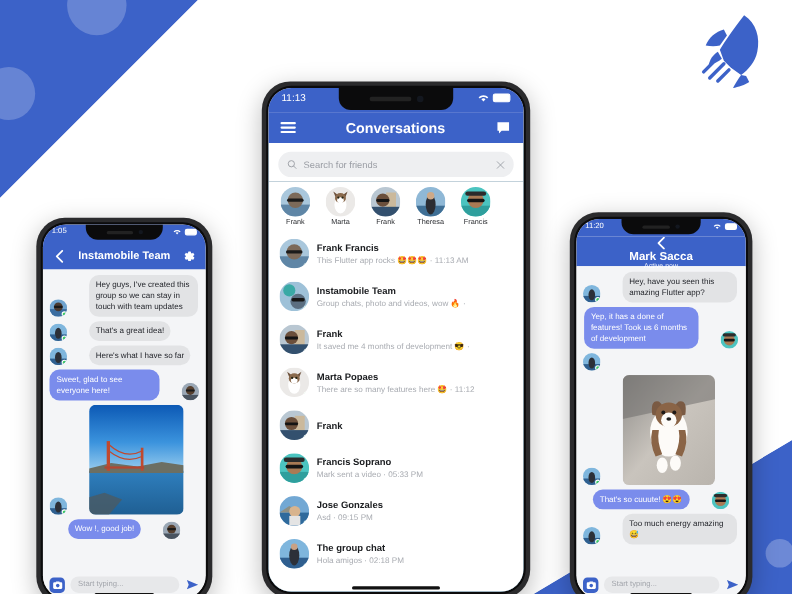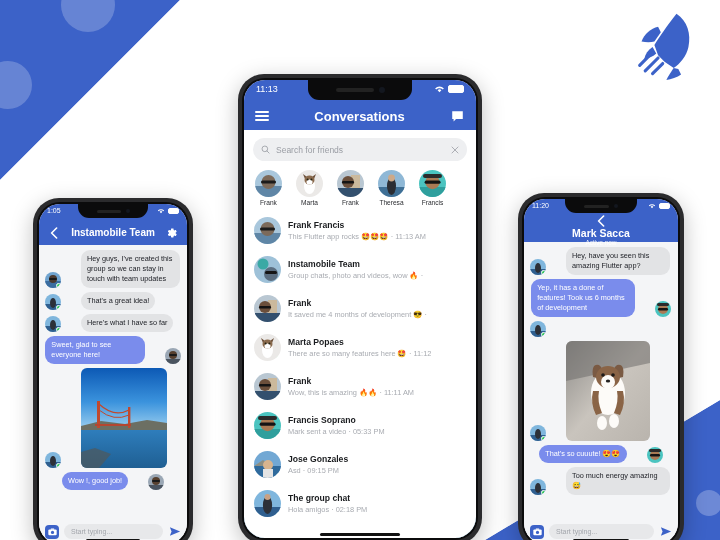--- a/index.html
+++ b/index.html
@@ -504,21 +504,20 @@
                   <rect width="27" height="27" fill="#b9c7d2"></rect>
                   <rect x="14" y="5" width="9" height="16" fill="#cbb99c"></rect>
                   <rect y="18" width="27" height="9" fill="#33506e"></rect>
                   <circle cx="11" cy="12" r="6" fill="#6b4f3b"></circle>
                   <rect x="5" y="11" width="12" height="2.6" rx="1.3" fill="#141414"></rect>
                 </svg>
               <span class="dot-online"></span>
             </div>
             <div class="txt">
               <div class="nm">Frank</div>
-              <div class="msg">Wow, this is amazing 🔥🔥 · 11:11 AM</div>
             </div>
           </div>
           <div class="conv">
             <div class="av">
               <svg width="27" height="27" viewBox="0 0 27 27">
                   <rect width="27" height="27" fill="#4bc4c0"></rect>
                   <rect y="17" width="27" height="10" fill="#2f9f9d"></rect>
                   <circle cx="13.5" cy="12" r="7.2" fill="#a97a54"></circle>
                   <rect x="5.6" y="10.6" width="16" height="3.2" rx="1.6" fill="#141414"></rect>
                   <rect x="4" y="4" width="19" height="4" rx="2" fill="#2b2b2b"></rect>

